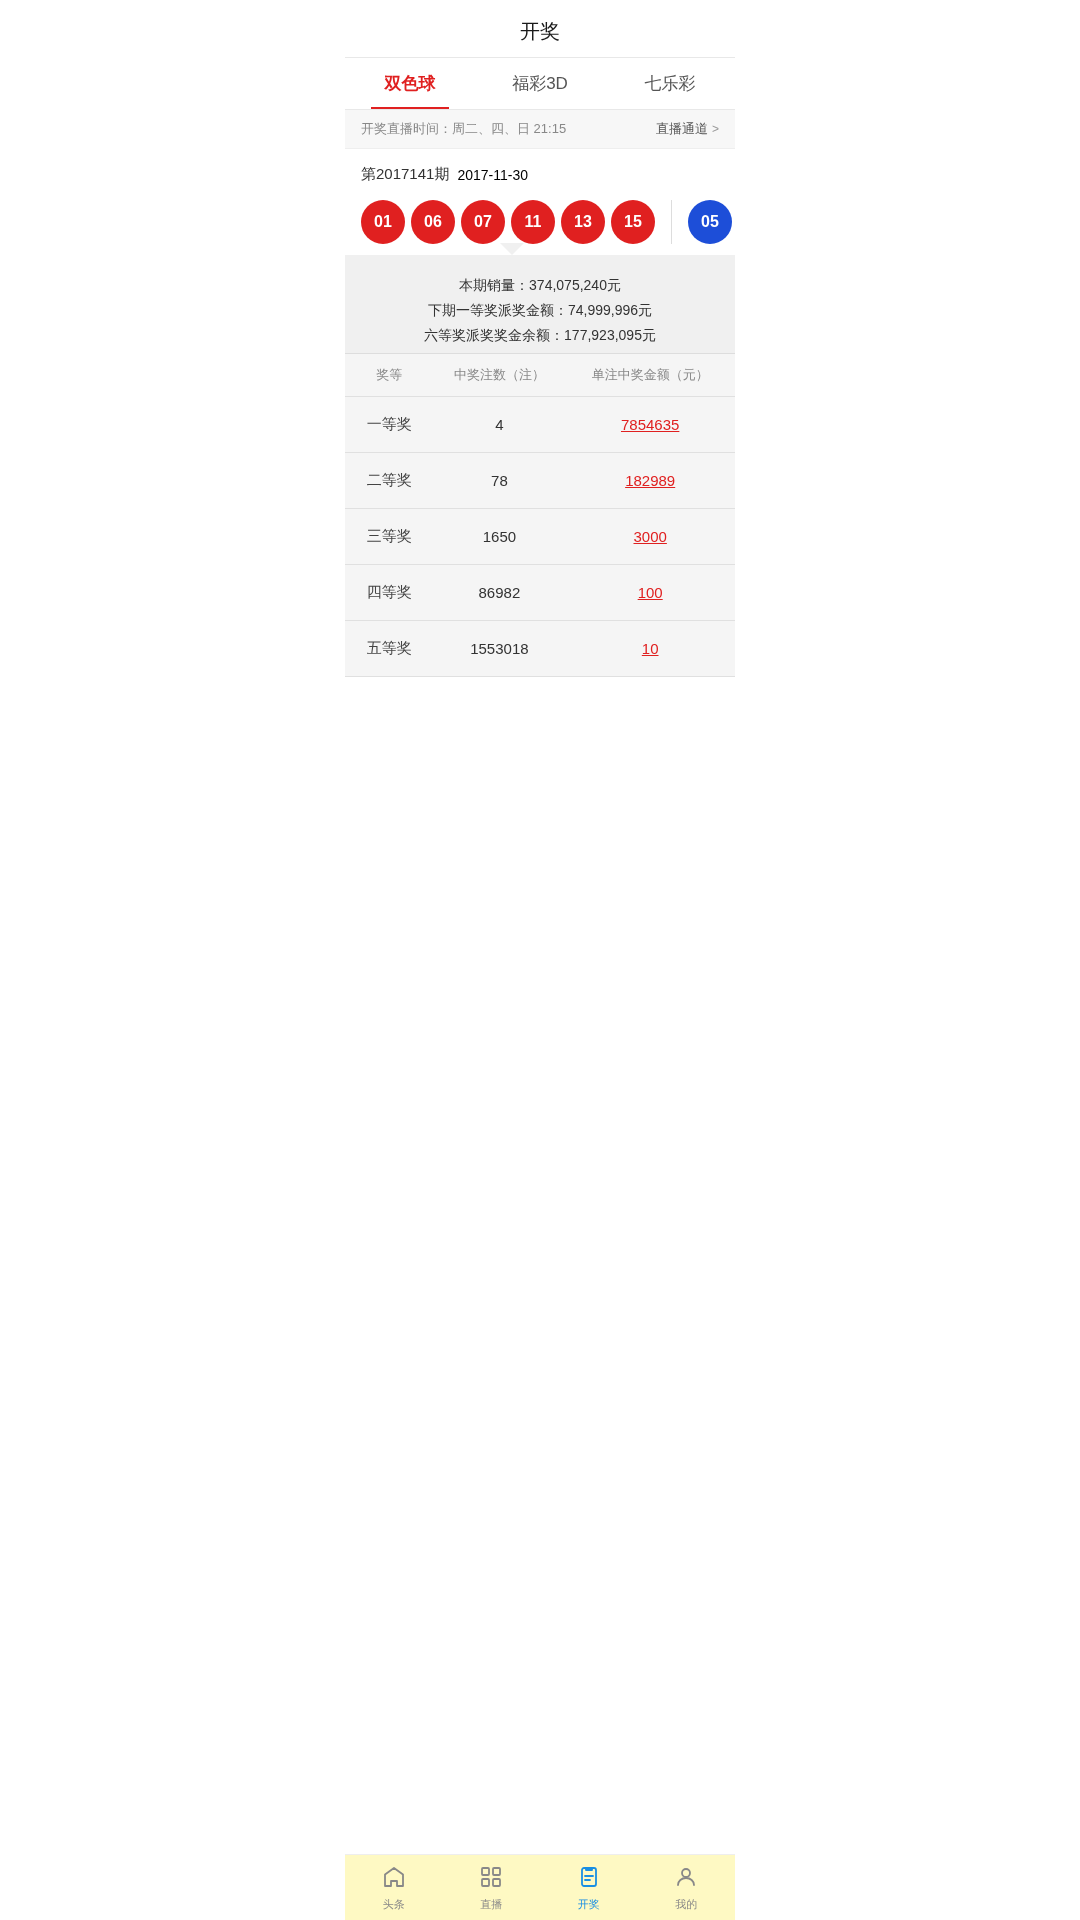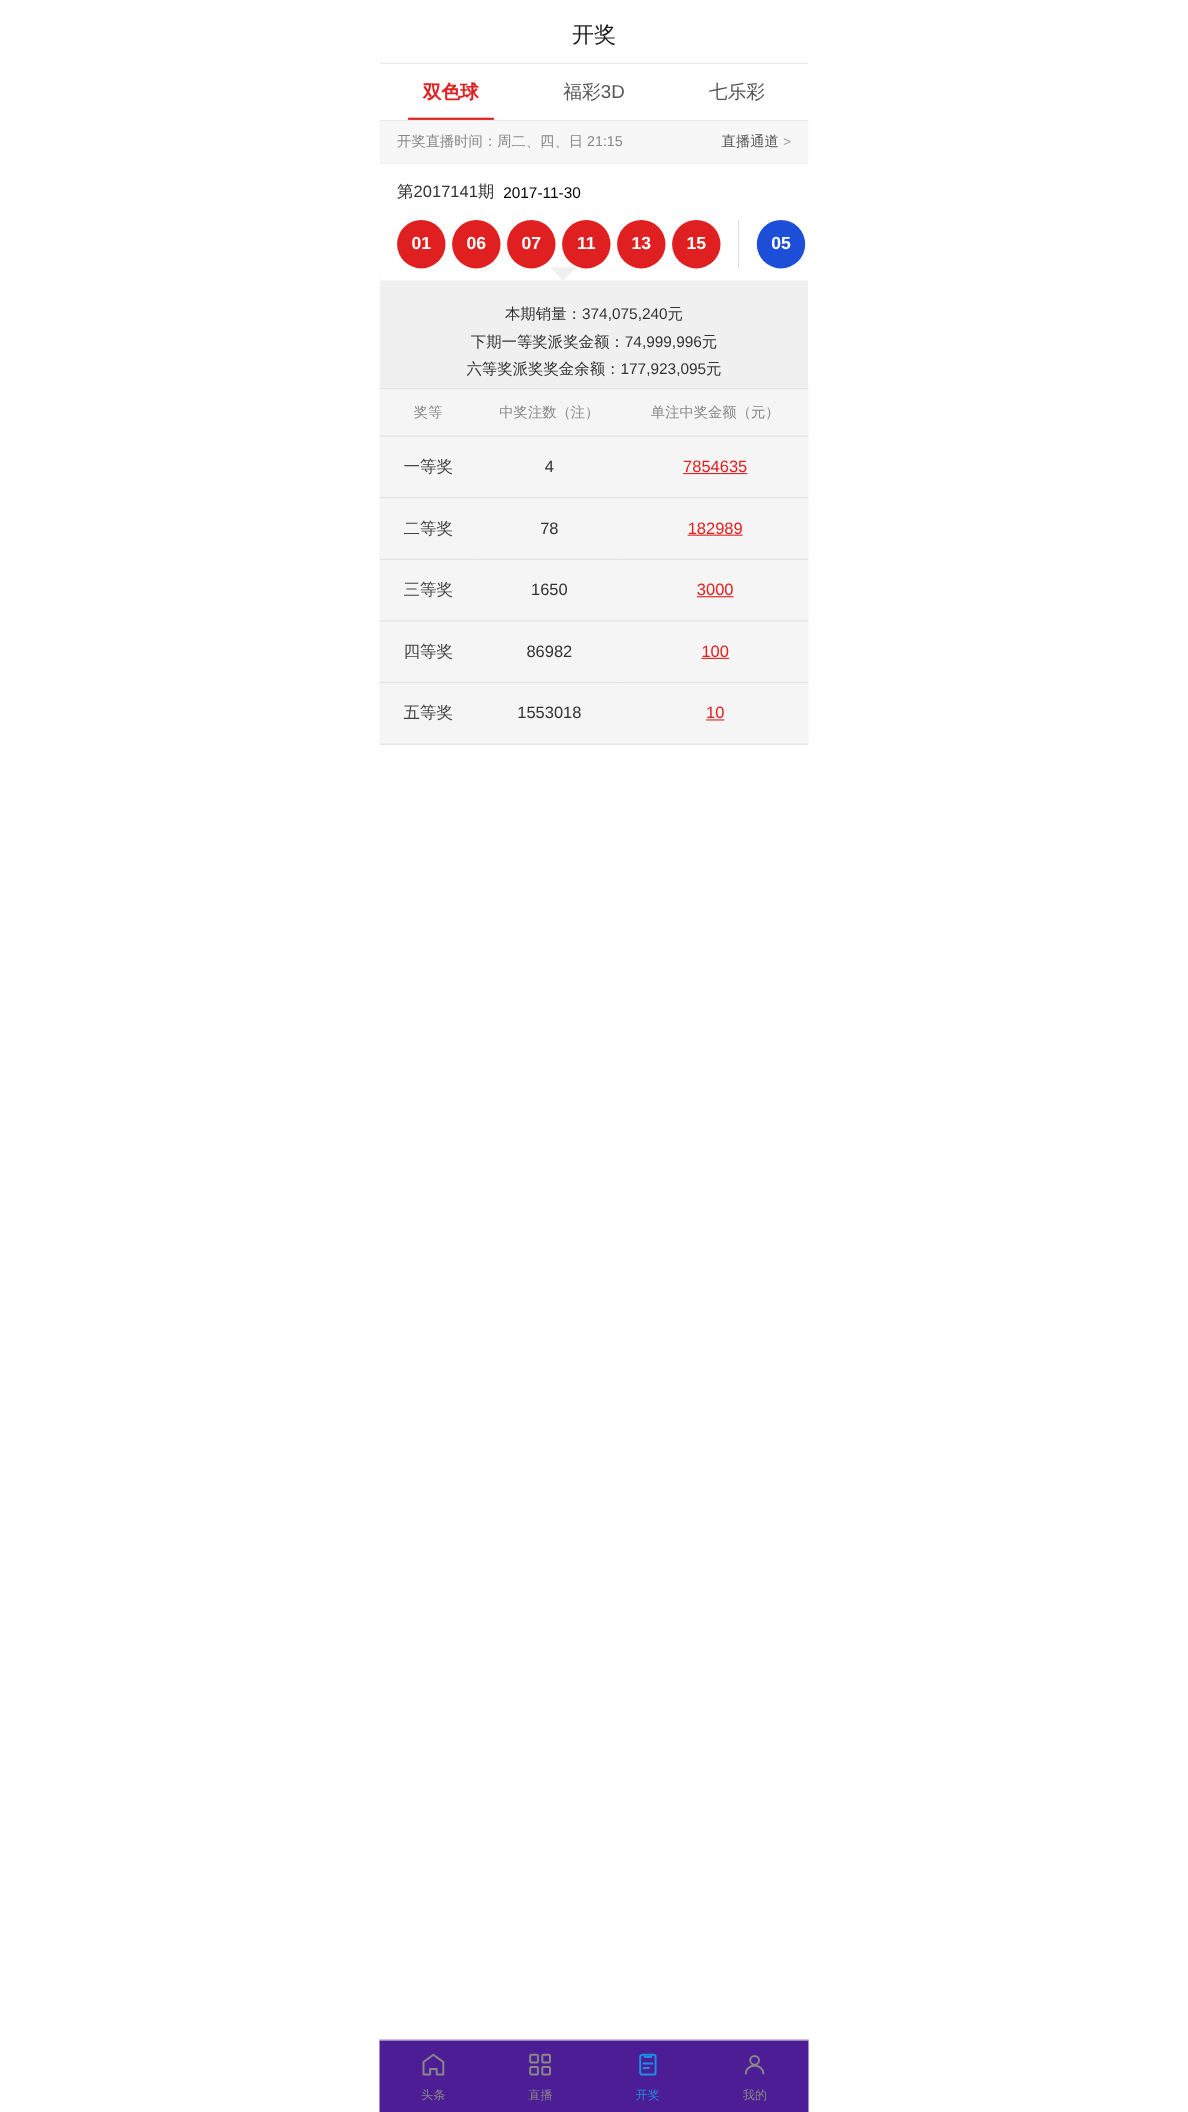--- a/index.html
+++ b/index.html
@@ -208,21 +208,21 @@
 
     
     .bottom-nav {
       position: fixed;
       bottom: 0;
       left: 50%;
       transform: translateX(-50%);
       width: 390px;
       display: flex;
       border-top: 1px solid #eee;
-      background: #4c1d95;
+      background: #fef9c3;
       z-index: 100;
     }
     .nav-item {
       flex: 1;
       display: flex;
       flex-direction: column;
       align-items: center;
       padding: 10px 0 8px;
       cursor: pointer;
       font-size: 11px;

